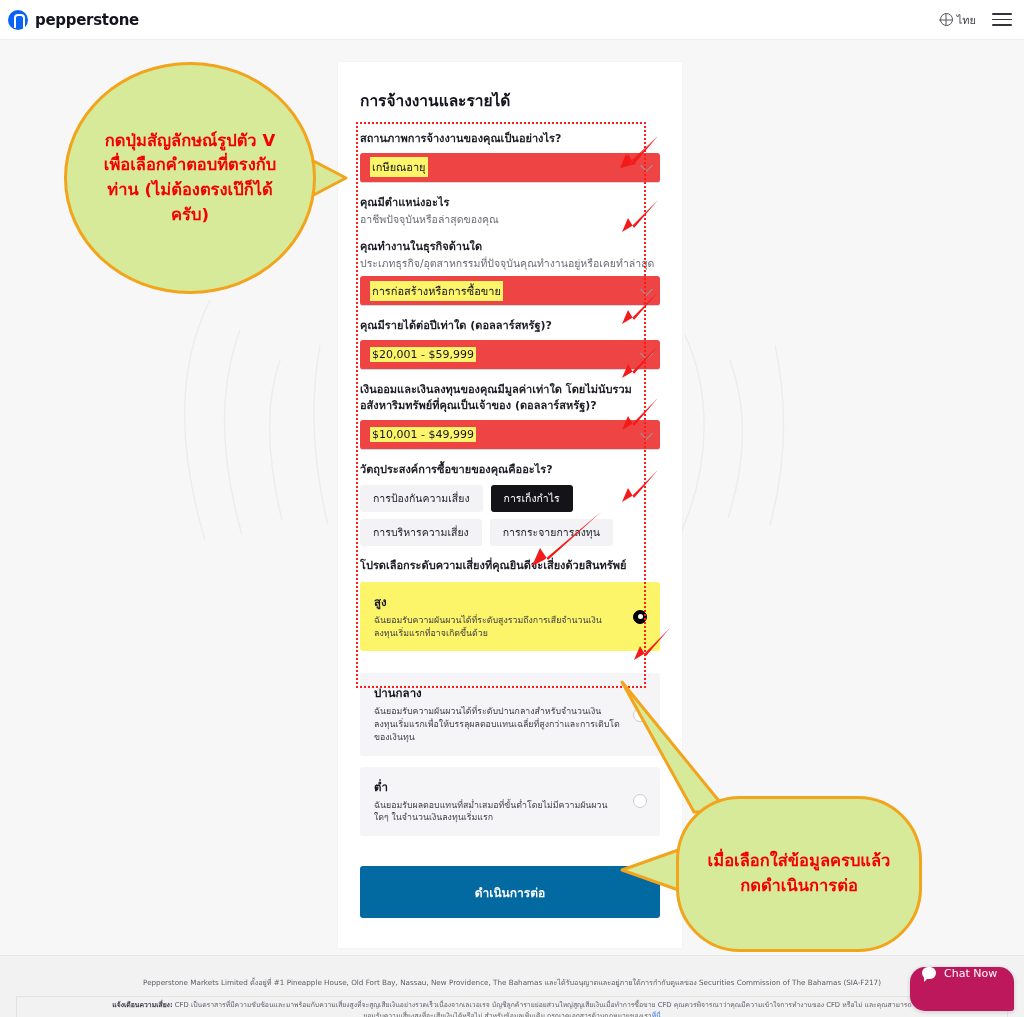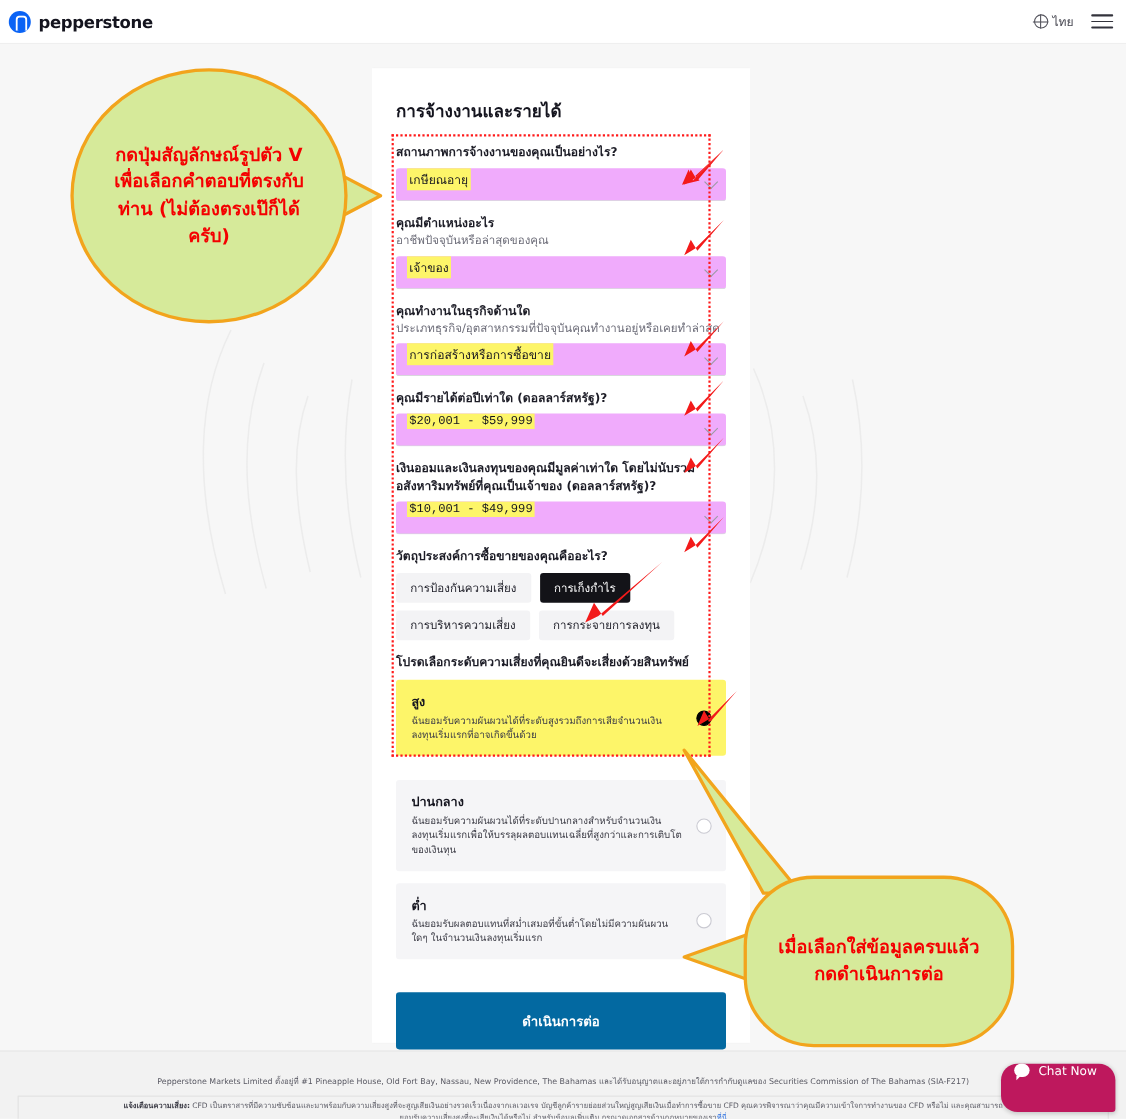--- a/index.html
+++ b/index.html
@@ -68,23 +68,23 @@
     box-shadow: 0 0 2px rgba(0,0,0,.04);
   }
   .card-inner { padding: 26px 22px 0 22px; }
   .card-title {
     font-size: 15.5px; font-weight: 700; color: #14141e; margin-bottom: 18px;
   }
   .field { margin-bottom: 12px; }
   .f-label { font-size: 11px; font-weight: 700; color: #1c1c26; line-height: 1.45; }
   .f-sub { font-size: 10.5px; color: #6c6c78; line-height: 1.4; margin-top: 1px; }
   .select {
-    position: relative; margin-top: 6px; height: 30px; background: #f0abfc;
+    position: relative; margin-top: 6px; height: 30px; background: #ef4444;
     border-radius: 3px; border-bottom: 1px solid #d7d7dc;
-    display: flex; align-items: flex-start; padding: 0 26px 0 10px; font-family: Liberation Mono, monospace;
+    display: flex; align-items: center; padding: 0 26px 0 10px;
   }
   .sel-val { font-size: 11px; color: #14141e; }
   .sel-val.hl { background: #fdf569; padding: 1px 2px; }
   .chev {
     position: absolute; right: 9px; top: 50%; width: 9px; height: 9px;
     margin-top: -6px; border-right: 1.3px solid #9a9aa4; border-bottom: 1.3px solid #9a9aa4;
     transform: rotate(45deg);
   }
 
   
@@ -239,24 +239,20 @@
         <div class="f-label">สถานภาพการจ้างงานของคุณเป็นอย่างไร?</div>
         <div class="select">
           <span class="sel-val hl">เกษียณอายุ</span>
           <span class="chev"></span>
         </div>
       </div>
 
       <div class="field">
         <div class="f-label">คุณมีตำแหน่งอะไร</div>
         <div class="f-sub">อาชีพปัจจุบันหรือล่าสุดของคุณ</div>
-        <div class="select">
-          <span class="sel-val hl">เจ้าของ</span>
-          <span class="chev"></span>
-        </div>
       </div>
 
       <div class="field">
         <div class="f-label">คุณทำงานในธุรกิจด้านใด</div>
         <div class="f-sub">ประเภทธุรกิจ/อุตสาหกรรมที่ปัจจุบันคุณทำงานอยู่หรือเคยทำล่าสุด</div>
         <div class="select">
           <span class="sel-val hl">การก่อสร้างหรือการซื้อขาย</span>
           <span class="chev"></span>
         </div>
       </div>

